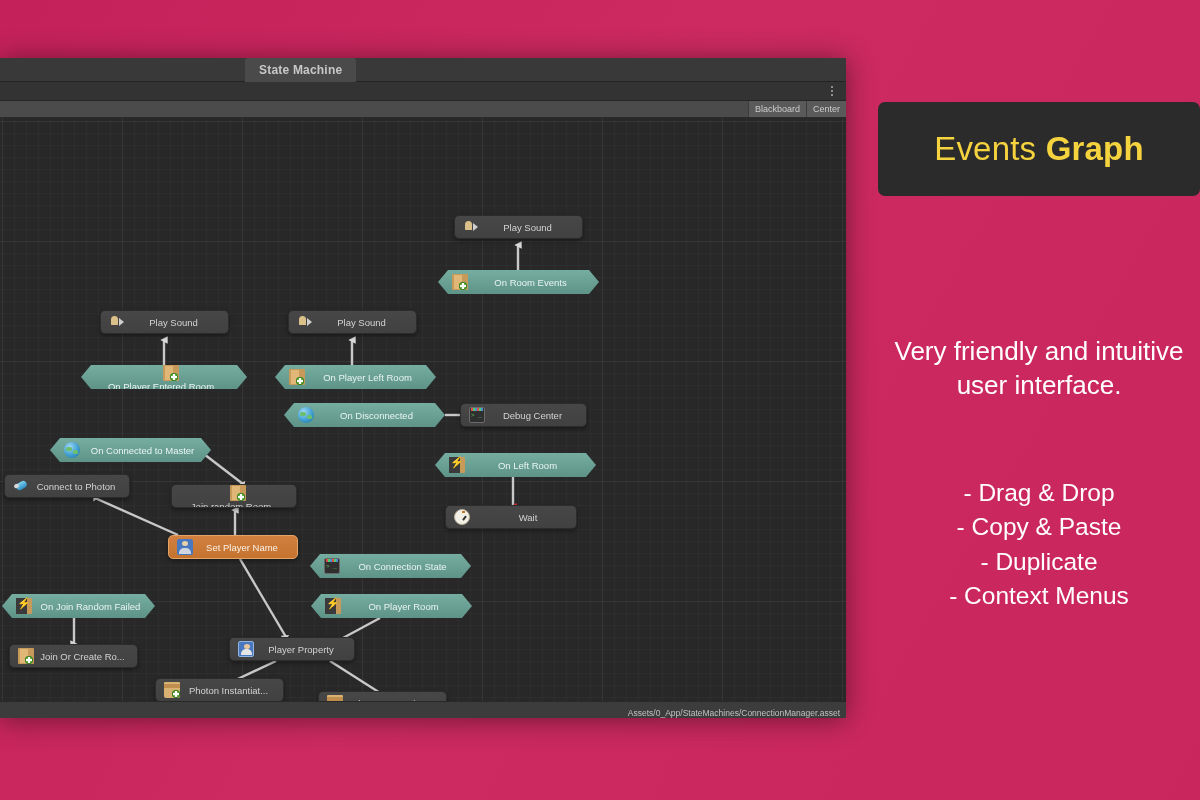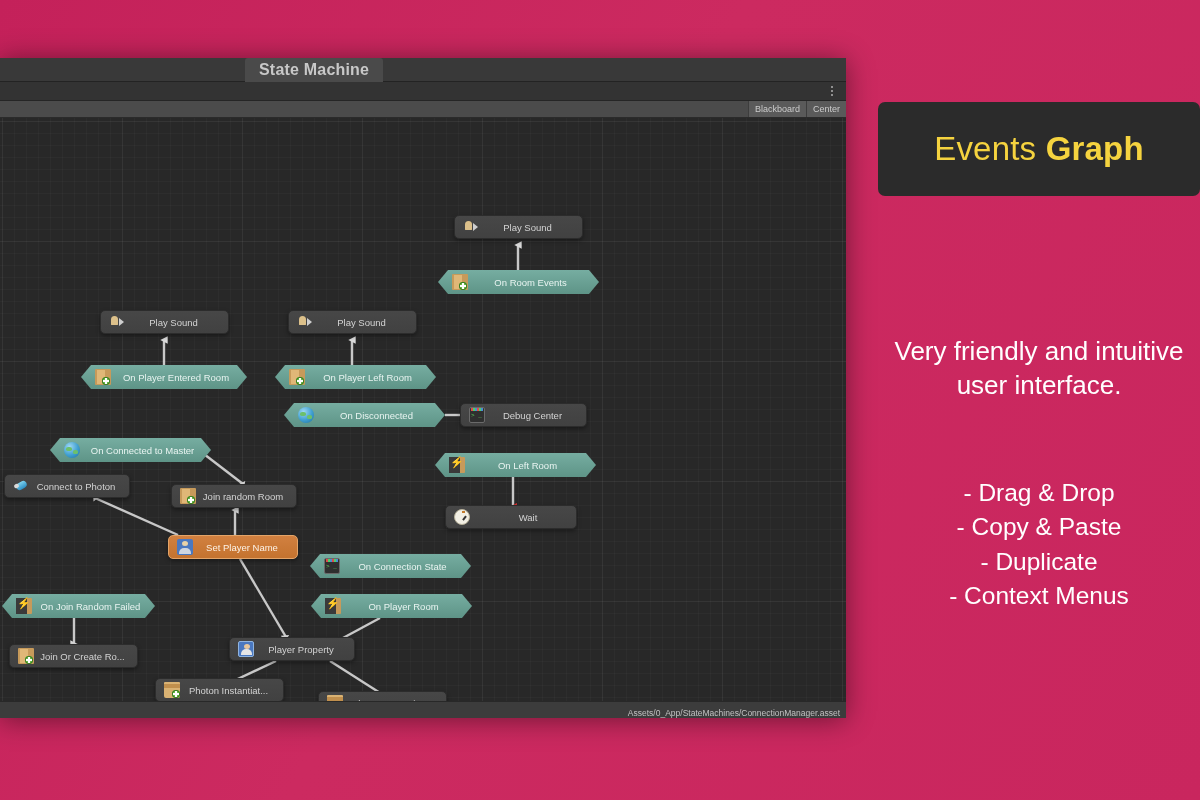--- a/index.html
+++ b/index.html
@@ -38,21 +38,21 @@
   }
   #tab-state-machine {
     position: absolute;
     left: 245px;
     top: 0;
     height: 40px;
     line-height: 24px;
     padding: 0 14px;
     background: #4a4a4a;
     color: #c8c8c8;
-    font-size: 16px;
+    font-size: 12px;
     font-weight: bold;
     letter-spacing: .2px;
     border-radius: 3px 3px 0 0;
   }
 
   #menubar {
     position: relative;
     height: 19px;
     background: #333333;
     border-bottom: 1px solid #252525;
@@ -394,21 +394,21 @@
             <span class="ic ic-bell"><i></i></span>
           </span>
           <span class="nlabel">Play Sound</span>
         </div>
         <div class="node action" style="left: 288px; top: 192px; width: 129px;">
           <span class="nicon">
             <span class="ic ic-bell"><i></i></span>
           </span>
           <span class="nlabel">Play Sound</span>
         </div>
-        <div class="node event" style="left: 81px; top: 247px; width: 166px;">
+        <div class="node event" style="left: 81px; top: 247px; width: 166px; flex-direction: column;">
           <span class="nicon">
             <span class="ic ic-door">
               <i></i>
             </span>
           </span>
           <span class="nlabel">On Player Entered Room</span>
         </div>
         <div class="node event" style="left: 275px; top: 247px; width: 161px;">
           <span class="nicon">
             <span class="ic ic-door">
@@ -440,21 +440,21 @@
             <span class="ic ic-doorbolt"><i></i></span>
           </span>
           <span class="nlabel">On Left Room</span>
         </div>
         <div class="node action" style="left: 4px; top: 344px; width: 126px; margin-top: 12px;">
           <span class="nicon">
             <span class="ic ic-plug"><i></i></span>
           </span>
           <span class="nlabel">Connect to Photon</span>
         </div>
-        <div class="node action" style="left: 171px; top: 366px; width: 126px;">
+        <div class="node action" style="left: 171px; top: 366px; width: 126px; flex-direction: column;">
           <span class="nicon">
             <span class="ic ic-door">
               <i></i>
             </span>
           </span>
           <span class="nlabel">Join random Room</span>
         </div>
         <div class="node action" style="left: 445px; top: 387px; width: 132px; gap: 16px;">
           <span class="nicon">
             <span class="ic ic-watch"><i></i></span>

